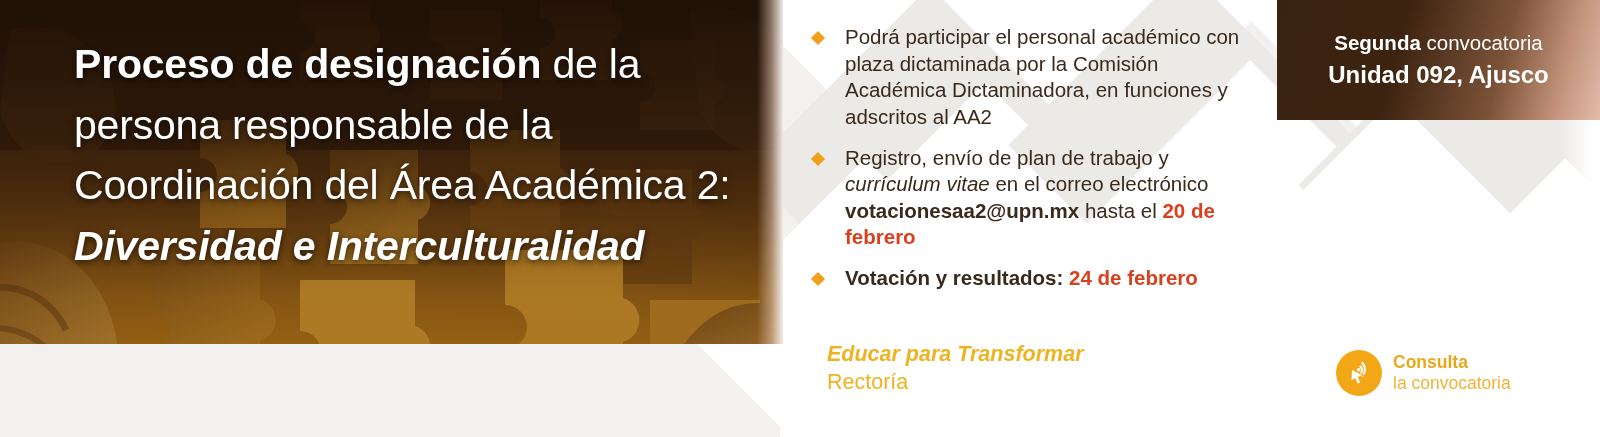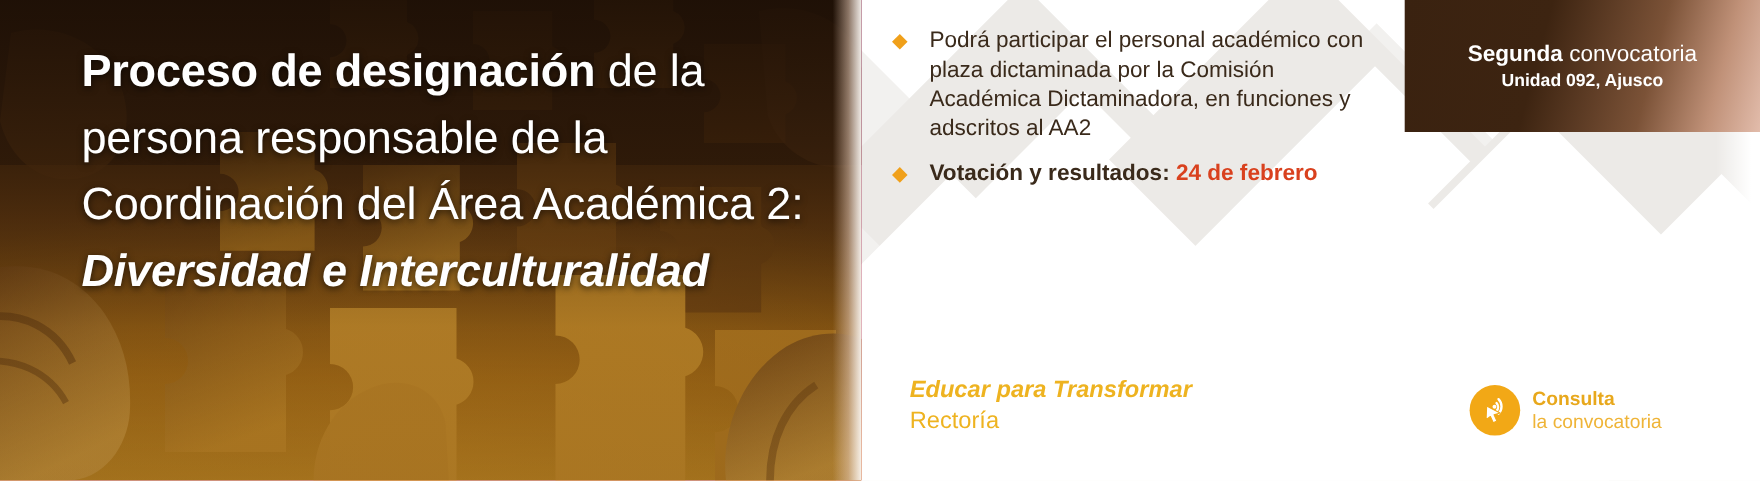--- a/index.html
+++ b/index.html
@@ -29,21 +29,21 @@
     position:absolute;left:780px;bottom:0;width:820px;height:60px;
     background:#ffffff;
   }
   #bg-fade-right{
     position:absolute;right:0;top:0;width:40px;height:437px;
     background:linear-gradient(to right,rgba(255,255,255,0),#ffffff 80%);
   }
 
   
   #photo{
-    position:absolute;left:0;top:0;width:783px;height:437px;
+    position:absolute;left:0;top:0;width:783px;height:344px;
     overflow:hidden;
     background:#be185d;
   }
   #photo-art{
     position:absolute;left:0;top:0;width:783px;height:437px;
   }
   #photo-vignette{
     position:absolute;left:0;top:0;width:783px;height:437px;
     background:
       linear-gradient(to bottom, rgba(30,16,6,.93) 0%, rgba(38,21,8,.80) 22%,
@@ -110,21 +110,21 @@
     position:absolute;left:1277px;top:0;width:323px;height:120px;
     background:linear-gradient(105deg,#3a2210 0%,#3d2411 38%,#7b5237 68%,#c09178 86%,#e2bcab 100%);
     color:#ffffff;
     display:flex;flex-direction:column;
     align-items:center;justify-content:center;
     text-align:center;
     line-height:1.38;
   }
   #badge-line1{font-size:20.5px;}
   #badge-line1 .b{font-weight:bold;}
-  #badge-line2{font-size:16px;font-weight:bold;}
+  #badge-line2{font-size:24px;font-weight:bold;}
 
   
   #cta{
     position:absolute;left:1336px;top:350px;
     display:flex;align-items:center;gap:11px;
   }
   #cta-icon{
     width:46px;height:46px;border-radius:50%;
     background:#f2a816;
     display:flex;align-items:center;justify-content:center;
@@ -242,20 +242,23 @@
     <div id="badge-line2">Unidad 092, Ajusco</div>
   </div>
 
   <div id="bullets">
 
     <div class="bullet">
       <span class="diamond"></span>
       <span>Podrá participar el personal académico con plaza dictaminada por la Comisión Académica Dictaminadora, en funciones y adscritos al AA2</span>
     </div>
 
+    <div class="bullet">
+      <span class="diamond"></span><span>Registro, envío de plan de trabajo y </span><span class="ital">currículum vitae</span><span> en el correo electrónico </span><span class="bold">votacionesaa2@upn.mx</span><span> hasta el </span><span class="red">20 de febrero</span>
+    </div>
 
     <div class="bullet">
       <span class="diamond"></span><span class="bold">Votación y resultados:</span><span class="red"> 24 de febrero</span>
     </div>
 
   </div>
 
   <div id="signature">
     <div id="sig-line1">Educar para Transformar</div>
     <div id="sig-line2">Rectoría</div>

